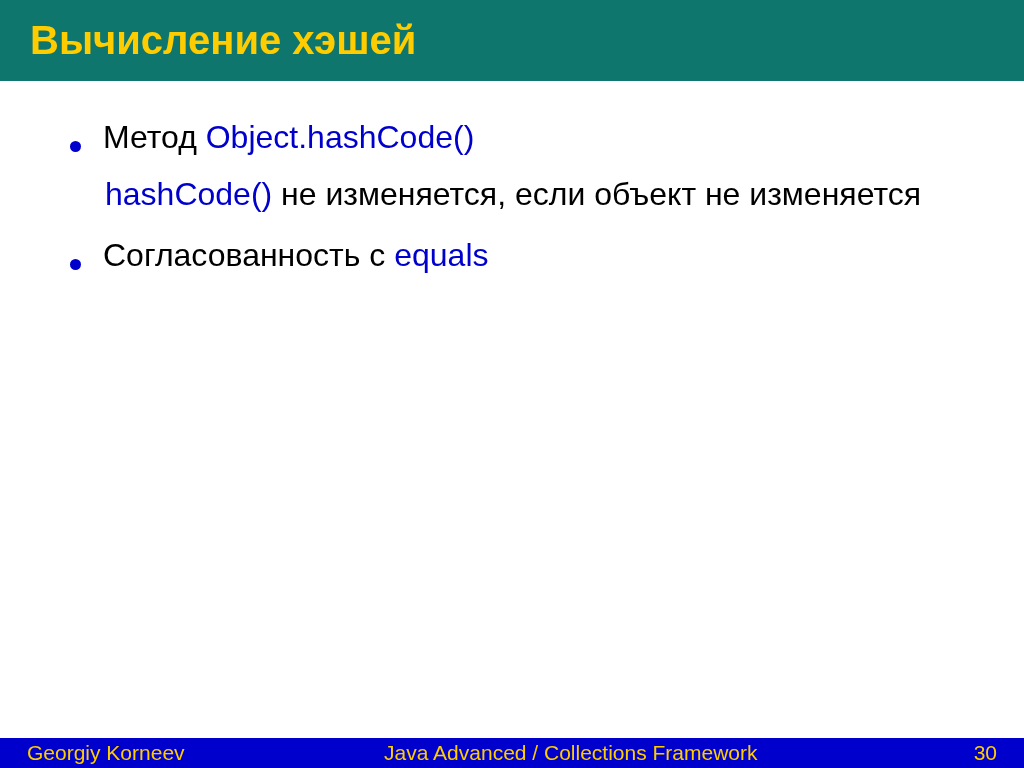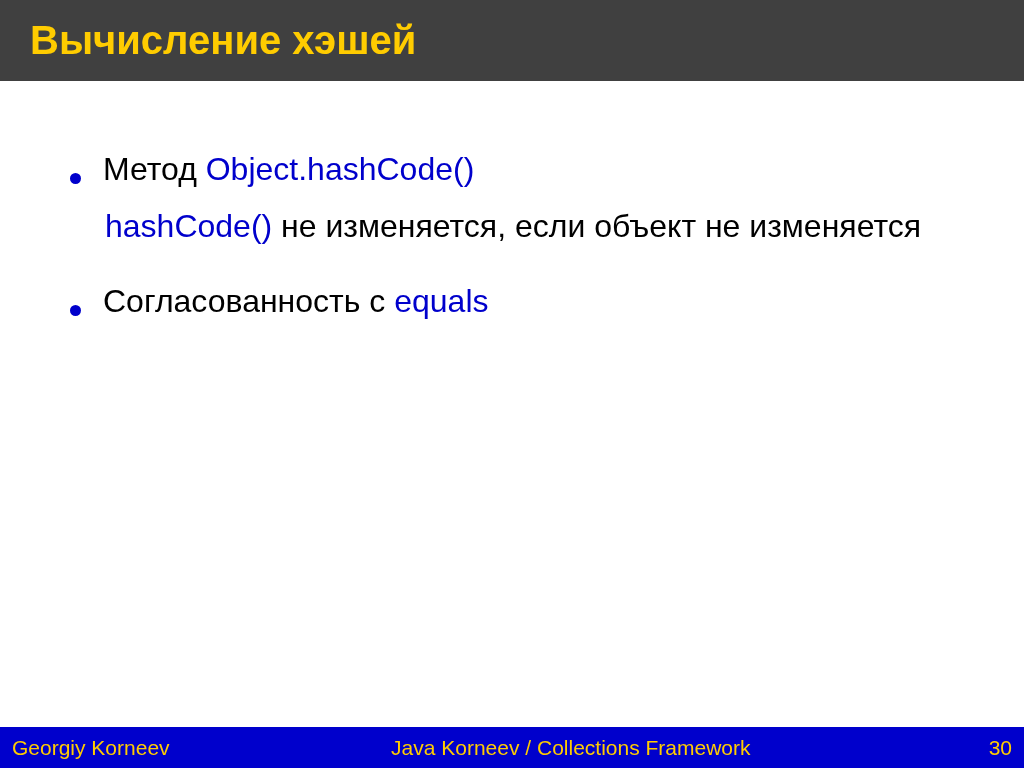--- a/index.html
+++ b/index.html
@@ -6,37 +6,36 @@
   html, body { width: 1024px; height: 768px; font-family: Arial, Helvetica, sans-serif; }
   .slide {
     width: 1024px;
     height: 768px;
     background: #ffffff;
     display: flex;
     flex-direction: column;
     position: relative;
   }
   .header {
-    background: #404040;
+    background: #0f766e;
     padding: 18px 20px 18px 30px;
   }
   .header h1 {
     color: #ffcc00;
     font-size: 40px;
     font-weight: bold;
   }
   .content {
     flex: 1;
     padding: 35px 50px 0 70px;
   }
   .bullet-line {
     display: flex;
     align-items: baseline;
     margin-bottom: 14px;
-    margin-top: 32px;
   }
   .bullet {
     width: 11px;
     height: 11px;
     background: #0000cc;
     border-radius: 50%;
     flex-shrink: 0;
     margin-right: 22px;
     position: relative;
     top: 4px;
@@ -51,25 +50,25 @@
     font-size: 32px;
     color: #000000;
     line-height: 1.35;
     margin-left: 35px;
     padding-left: 45px;
     text-indent: -45px;
     margin-bottom: 18px;
   }
   .footer {
     background: #0000cc;
-    height: 41px;
+    height: 30px;
     display: flex;
     align-items: center;
     justify-content: space-between;
-    padding: 0 12px;
+    padding: 0 27px;
     color: #ffcc00;
     font-size: 21px;
   }
   .footer-left { text-align: left; }
   .footer-center { text-align: center; flex: 1; }
   .footer-right { text-align: right; min-width: 40px; }
 </style>
 </head>
 <body>
 
@@ -98,17 +97,17 @@
       <span class="bullet-text">
         <span>Согласованность с </span><span class="blue">equals</span>
       </span>
     </div>
 
 
   </div>
 
   <div class="footer">
     <span class="footer-left">Georgiy Korneev</span>
-    <span class="footer-center">Java Korneev / Collections Framework</span>
+    <span class="footer-center">Java Advanced / Collections Framework</span>
     <span class="footer-right">30</span>
   </div>
 
 </div>
 
 </body></html>

